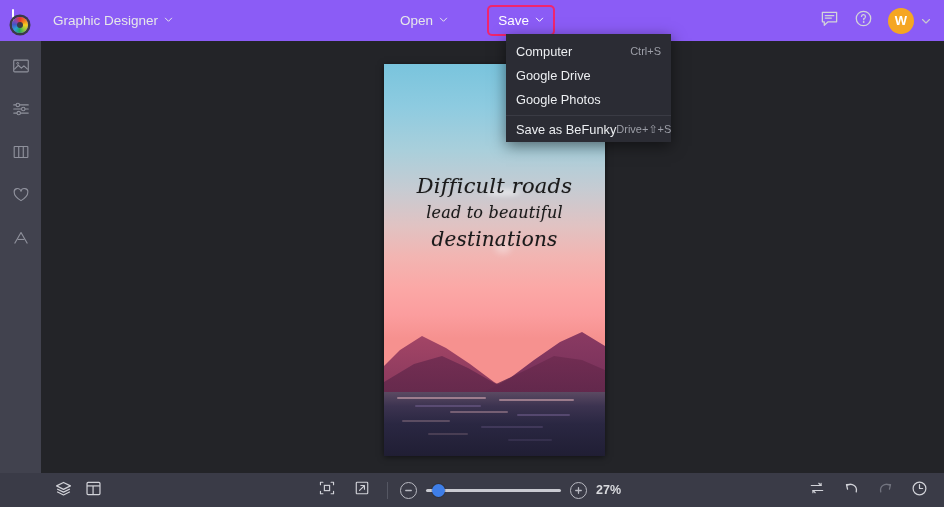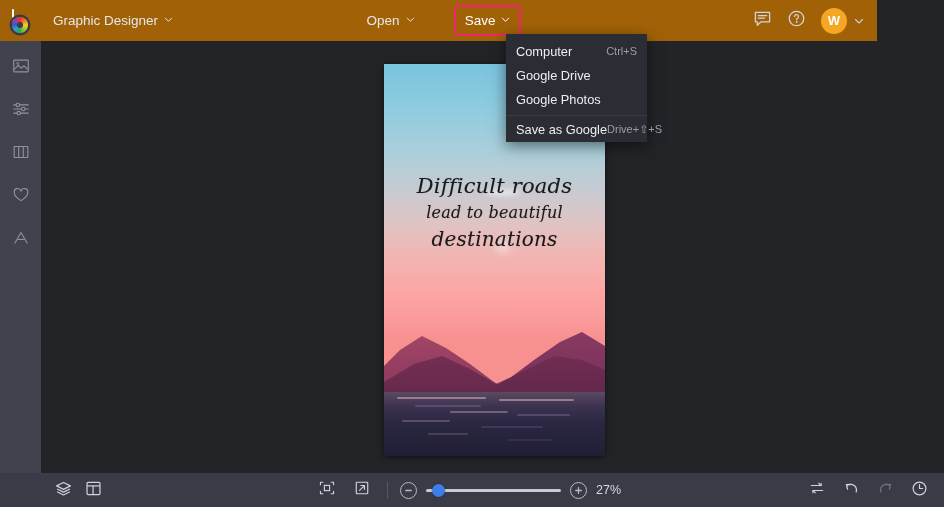--- a/index.html
+++ b/index.html
@@ -8,22 +8,22 @@
     font-family:"Liberation Sans", sans-serif;
     background:#232428;
     color:#e6e7ea;
     -webkit-font-smoothing:antialiased;
   }
 
   #app { position:relative; width:944px; height:507px; }
 
   
   .topbar {
-    position:absolute; left:0; top:0; width:877px; height:41px;
-    background:#a16207;
+    position:absolute; left:0; top:0; width:944px; height:41px;
+    background:#8b5cf6;
     display:flex; align-items:center;
     z-index:30;
   }
   .logo-wrap {
     width:41px; height:41px; display:flex; align-items:center; justify-content:center;
     flex:0 0 41px;
   }
   .logo { position:relative; width:24px; height:24px; }
   .logo .stem {
     position:absolute; left:3px; top:0px; width:2.5px; height:13px;
@@ -153,20 +153,21 @@
     position:absolute; left:0; bottom:0; width:944px; height:34px;
     background:#3a3b47;
     display:flex; align-items:center;
     z-index:25;
   }
   .bb-left { display:flex; align-items:center; gap:4px; padding-left:50px; }
   .bb-center {
     position:absolute; left:0; right:0;
     display:flex; align-items:center; justify-content:center; gap:9px;
     pointer-events:none;
+    font-weight:bold;
   }
   .bb-center > * { pointer-events:auto; }
   .bb-right { position:absolute; right:12px; display:flex; align-items:center; gap:8px; }
 
   .bb-icon {
     width:26px; height:26px; display:flex; align-items:center; justify-content:center;
     border-radius:3px; cursor:pointer; color:#d2d3d9;
   }
   .bb-icon.dim { color:#72747f; }
 
@@ -182,21 +183,21 @@
   .slider { position:relative; width:135px; height:16px; display:flex; align-items:center; cursor:pointer; }
   .slider .track { position:absolute; left:0; right:0; height:3px; background:#c9cad1; border-radius:2px; }
   .slider .knob {
     position:absolute; left:6px; width:13px; height:13px; border-radius:50%;
     background:#3e7ee8; box-shadow:0 0 0 1px rgba(0,0,0,.15);
   }
   .zoom-label { font-size:12.5px; color:#d9dade; min-width:34px; }
 
   
   .menu {
-    position:absolute; left:506px; top:34px; width:141px;
+    position:absolute; left:506px; top:34px; width:165px;
     background:#2b2c34;
     box-shadow:0 4px 14px rgba(0,0,0,.5);
     padding:5px 0 0 0;
     z-index:50;
   }
   .menu-item {
     height:24px; display:flex; align-items:center;
     padding:0 10px; font-size:12.8px; color:#eceef1; cursor:pointer;
     position:relative;
   }
@@ -492,18 +493,18 @@
     </div>
 
     <div class="menu-item">
       <span class="label">Google Photos</span>
     </div>
 
 
     <div class="menu-sep"></div>
 
     <div class="menu-item proj">
-      <span class="label">Save as Google</span>
+      <span class="label">Save as BeFunky</span>
       <span class="short">Drive+⇧+S</span>
     </div>
   </div>
 
 </div>
 
 </body></html>

